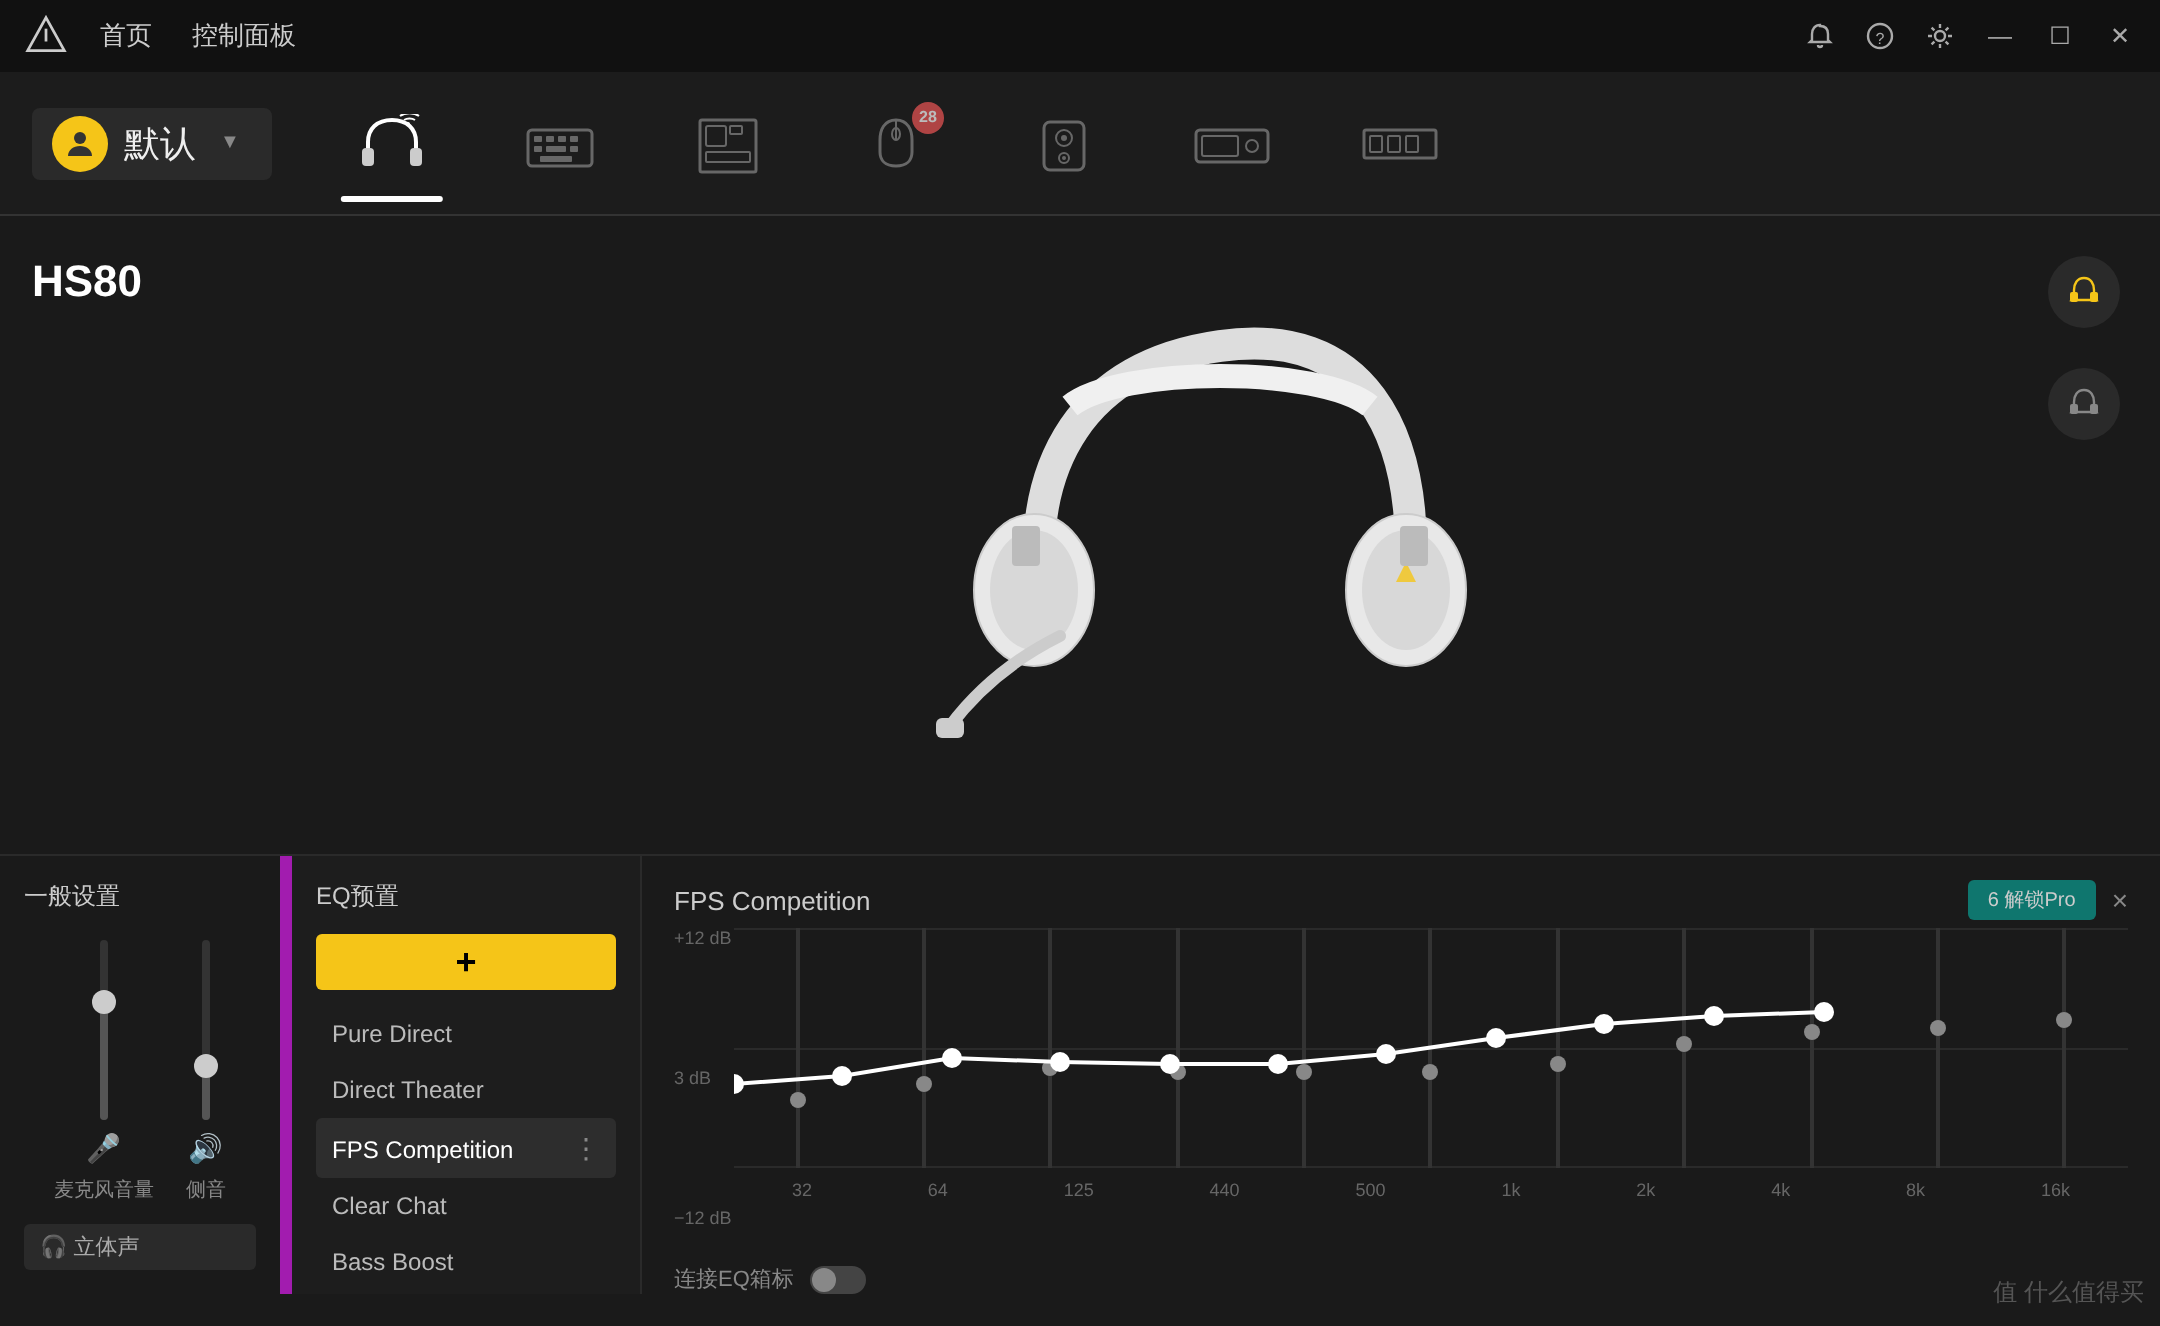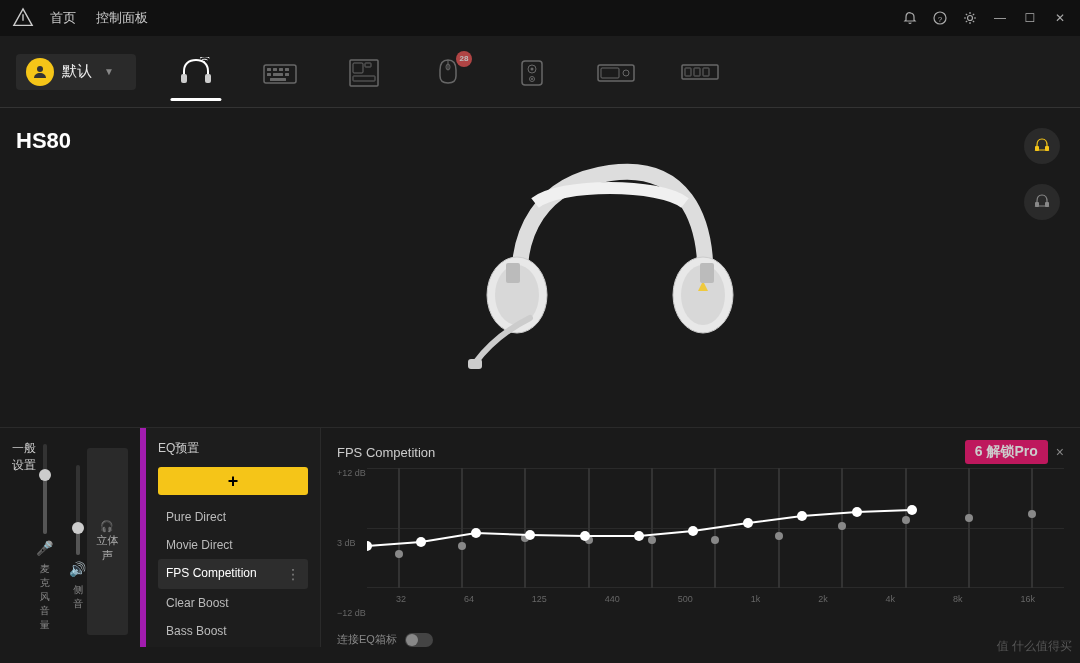--- a/index.html
+++ b/index.html
@@ -85,21 +85,21 @@
     .profile-icon {
       width: 28px;
       height: 28px;
       background: #f5c518;
       border-radius: 50%;
       display: flex;
       align-items: center;
       justify-content: center;
     }
     .profile-icon svg { width: 16px; height: 16px; }
-    .profile-name { font-size: 15px; color: #eee; }
+    .profile-name { font-size: 18px; color: #eee; }
     .chevron { color: #888; font-size: 10px; margin-left: 4px; }
     .device-icons {
       display: flex;
       align-items: center;
       gap: 20px;
       margin-left: 20px;
       flex: 1;
     }
     .device-icon-item {
       display: flex;
@@ -187,21 +187,21 @@
       background: #111;
       border-top: 1px solid #2a2a2a;
     }
 
     
     .general-settings {
       width: 140px;
       background: #1a1a1a;
       padding: 12px;
       display: flex;
-      flex-direction: row;
+      flex-direction: column;
     }
     .section-title {
       font-size: 12px;
       color: #ccc;
       margin-bottom: 10px;
     }
     .sliders-row {
       display: flex;
       flex: 1;
       gap: 16px;
@@ -291,21 +291,21 @@
       flex-direction: column;
       gap: 0;
     }
     .preset-item {
       padding: 7px 8px;
       font-size: 12px;
       color: #bbb;
       cursor: pointer;
       border-radius: 3px;
       display: flex;
-      align-items: flex-start;
+      align-items: flex-end;
       justify-content: space-between;
     }
     .preset-item.active {
       background: #2d2d2d;
       color: #fff;
     }
     .preset-dots {
       color: #888;
       font-size: 14px;
     }
@@ -327,28 +327,27 @@
     .eq-vis-title {
       font-size: 13px;
       color: #ccc;
     }
     .eq-vis-controls {
       display: flex;
       align-items: center;
       gap: 8px;
     }
     .eq-vis-btn {
-      background: #be185d;
+      background: #0f766e;
       border: none;
       color: #ccc;
-      font-size: 14px;
+      font-size: 10px;
       padding: 3px 10px;
       border-radius: 3px;
       cursor: pointer;
-      font-weight: bold;
     }
     .eq-close {
       background: none;
       border: none;
       color: #888;
       font-size: 14px;
       cursor: pointer;
     }
 
     .eq-chart {
@@ -696,28 +695,28 @@
   </div>
 
   <div class="eq-presets">
     <div class="eq-title">EQ预置</div>
     <button class="add-preset-btn">+</button>
     <div class="preset-list">
       <div class="preset-item">
         <span>Pure Direct</span>
       </div>
       <div class="preset-item">
-        <span>Movie Direct</span>
+        <span>Direct Theater</span>
       </div>
       <div class="preset-item active">
         <span>FPS Competition</span>
         <span class="preset-dots">⋮</span>
       </div>
       <div class="preset-item">
-        <span>Clear Boost</span>
+        <span>Clear Chat</span>
       </div>
       <div class="preset-item">
         <span>Bass Boost</span>
       </div>
     </div>
   </div>
 
   <div class="eq-visualizer">
     <div class="eq-vis-header">
       <span class="eq-vis-title">FPS Competition</span>

